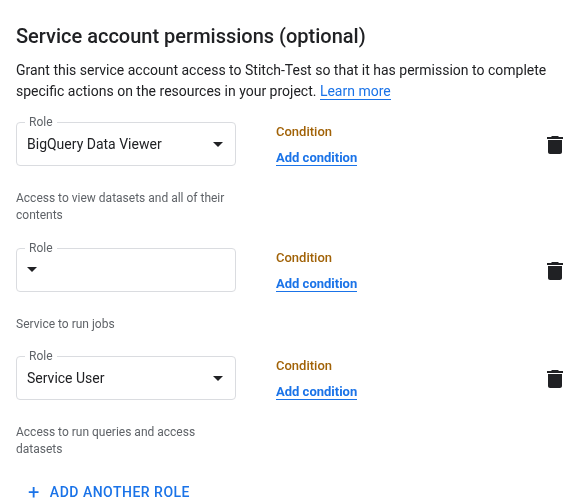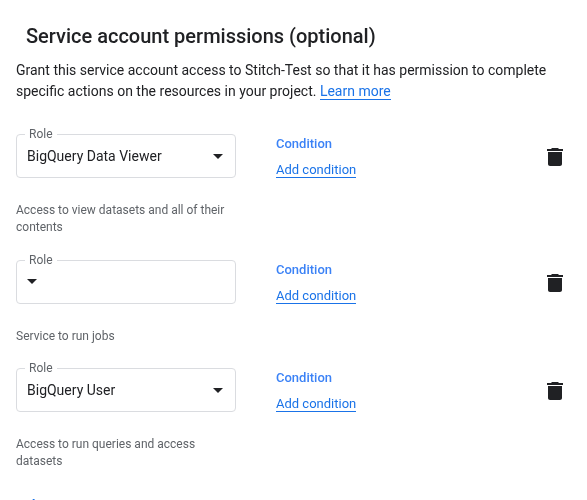--- a/index.html
+++ b/index.html
@@ -8,26 +8,26 @@
     padding: 16px;
     font-family: Roboto, Arial, sans-serif;
     font-size: 14px;
     color: #202124;
     width: 587px;
     background: #fff;
   }
   h1 {
     font-size: 20px;
     font-weight: 500;
-    margin: 8px 0 12px 10px;
+    margin: 8px 0 12px 0;
   }
   .description {
     color: #202124;
     line-height: 1.5;
-    margin-bottom: 32px;
+    margin-bottom: 20px;
   }
   .link {
     color: #1a73e8;
     text-decoration: none;
     border-bottom: 1px solid #1a73e8;
     cursor: pointer;
   }
   .role-row {
     display: flex;
     align-items: flex-start;
@@ -70,29 +70,30 @@
   .hint {
     font-size: 12px;
     color: #5f6368;
     margin-top: 24px;
     line-height: 1.4;
   }
   .condition-block { flex: 1; padding-top: 2px; }
   .condition-label {
     font-size: 13px;
     font-weight: 500;
-    color: #3b82f6;
+    color: #a16207;
     margin-bottom: 10px;
   }
   .add-condition {
     font-size: 13px;
     color: #1a73e8;
     border-bottom: 1px solid #1a73e8;
     cursor: pointer;
     display: inline-block;
+    font-weight: bold;
   }
   .trash-block {
     padding-top: 14px;
     width: 24px;
     cursor: pointer;
   }
   .add-row {
     display: flex;
     align-items: center;
     gap: 10px;
@@ -167,32 +168,33 @@
       </div>
       <div class="condition-block"><div class="condition-label">Condition</div><span class="add-condition">Add condition</span></div>
       <div class="trash-block"><span><svg width="16" height="18" viewBox="0 0 16 18">
             <path fill="#202124" d="M1 16c0 1.1.9 2 2 2h10c1.1 0 2-.9 2-2V4H1v12zM16 1h-4l-1-1H5L4 1H0v2h16V1z"></path>
           </svg></span></div>
     </div>
     <div class="role-row">
       <div class="role-block">
         <div class="select-wrap">
           <span class="select-label">Role</span>
-          <span class="select-value">BigQuery User</span>
+          <span class="select-value">Service User</span>
           <span class="chevron"></span>
         </div>
         <div class="hint">Access to run queries and access datasets</div>
       </div>
       <div class="condition-block"><div class="condition-label">Condition</div><span class="add-condition">Add condition</span></div>
       <div class="trash-block"><span><svg width="16" height="18" viewBox="0 0 16 18">
             <path fill="#202124" d="M1 16c0 1.1.9 2 2 2h10c1.1 0 2-.9 2-2V4H1v12zM16 1h-4l-1-1H5L4 1H0v2h16V1z"></path>
           </svg></span></div>
     </div>
   </div>
 
 <div class="add-row">
   <span class="plus">+</span>
+  <span>ADD ANOTHER ROLE</span>
 </div>
 
 <div class="actions">
   <div class="btn-primary">CONTINUE</div>
   <div class="btn-secondary">CANCEL</div>
 </div>
 
 </body></html>

